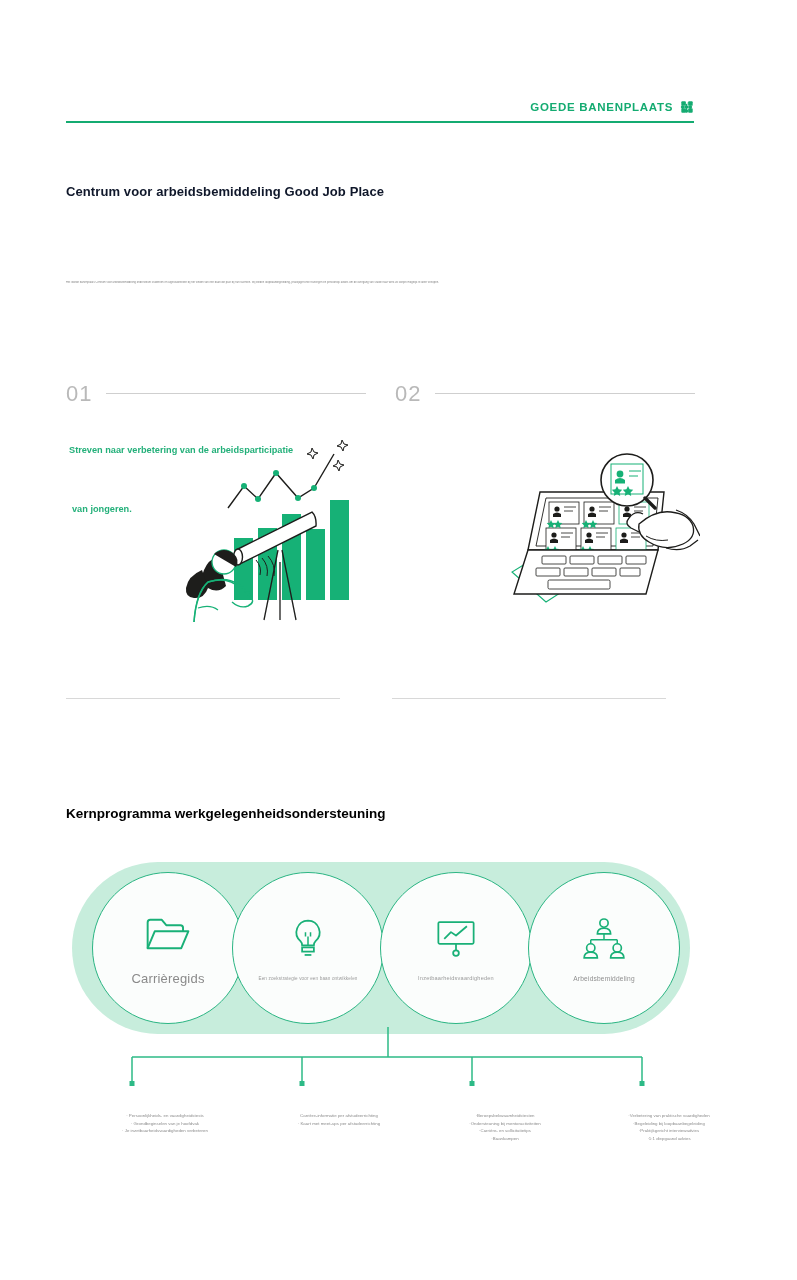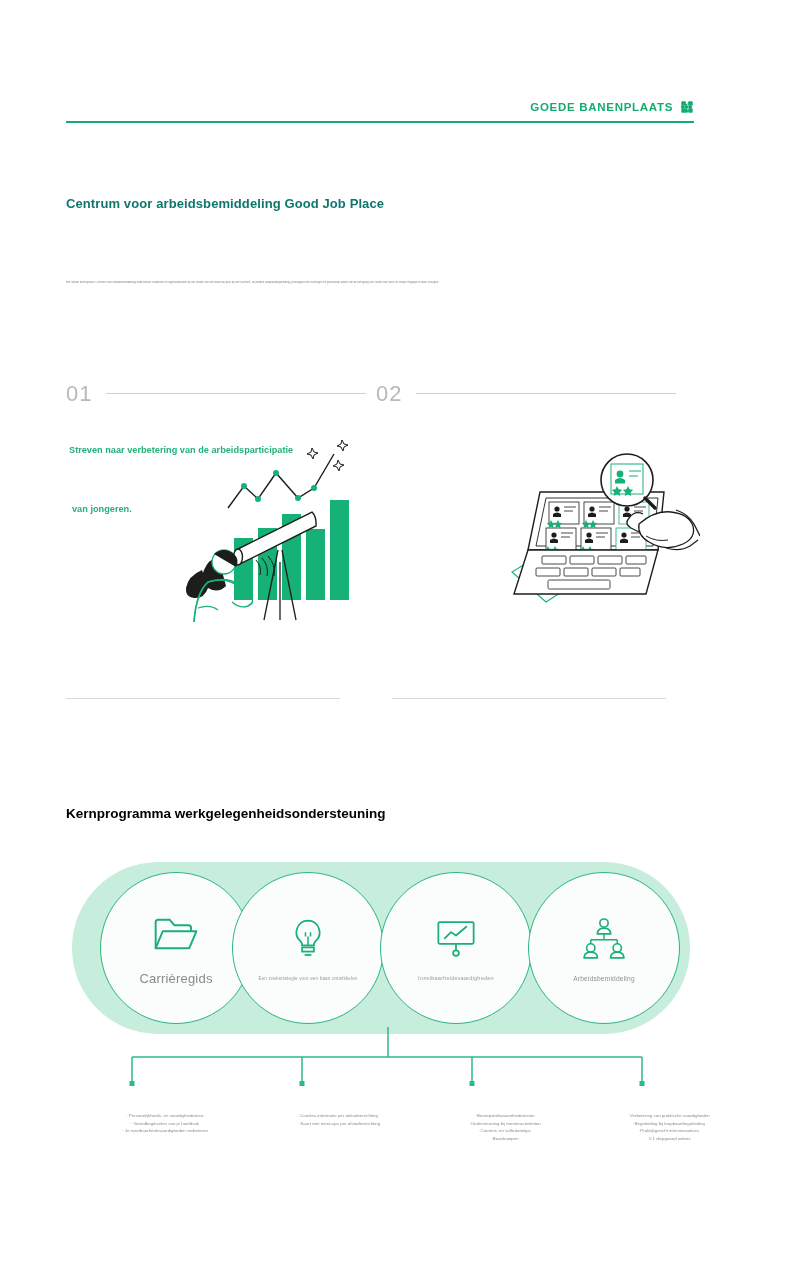--- a/index.html
+++ b/index.html
@@ -21,37 +21,37 @@
   }
   .brand-wrap { display:flex; align-items:center; gap:7px; }
   .brand-text {
     font-size: 11.5px; font-weight: bold; letter-spacing: 0.7px;
     color: #14ab71;
   }
   .clover { width: 14px; height: 14px; display:block; }
 
   
   .doc-title {
-    position: absolute; left: 66px; top: 196px;
-    font-size: 13px; font-weight: bold; color: #0f766e;
+    position: absolute; left: 66px; top: 184px;
+    font-size: 13px; font-weight: bold; color: #0f172a;
     letter-spacing: 0.1px;
   }
 
   
   .micro-para {
     position: absolute; left: 66px; top: 281px; width: 462px;
     font-size: 2.6px; line-height: 1.5; color: #7d7d7d;
     letter-spacing: 0.05px;
     white-space: nowrap; overflow: hidden;
   }
 
   
   .sec { position: absolute; top: 355px; }
   .sec-01 { left: 66px; width: 300px; }
-  .sec-02 { left: 376px; width: 300px; }
+  .sec-02 { left: 395px; width: 300px; }
   .sec-head { display: flex; align-items: center; gap: 14px; margin-top: 28px; }
   .sec-num {
     font-size: 22px; color: #b9b9b9; font-weight: normal;
     letter-spacing: 1px; line-height: 1;
   }
   .sec-rule { flex: 1; height: 1px; background: #cfcfcf; margin-bottom: 2px;}
   .sec-body {
     margin-top: 38px; padding-left: 3px;
     font-size: 9.2px; font-weight: bold; line-height: 1.55; color: #24b07a;
   }
@@ -82,21 +82,21 @@
     width: 596px; height: 152px;
   }
   .circ {
     position: absolute; top: 0; width: 152px; height: 152px;
     border-radius: 50%;
     background: #fbfdfc;
     border: 1.2px solid #2bb583;
     display: flex; flex-direction: column;
     align-items: center; justify-content: center;
   }
-  .c1 { left: 16px; }
+  .c1 { left: 8px; }
   .c2 { left: 148px; }
   .c3 { left: 296px; }
   .c4 { left: 444px; }
   .circ .ic { height: 46px; display:flex; align-items:center; justify-content:center; margin-bottom: 14px;}
   .circ-label-lg { font-size: 13px; color: #8a8a8a; letter-spacing: .2px; }
   .circ-label-sm { font-size: 4.6px; color: #9b9b9b; letter-spacing: .15px; text-align:center; }
   .circ-label-md { font-size: 5.6px; color: #9b9b9b; letter-spacing: .2px; text-align:center; }
   .circ-label-md2 { font-size: 6.6px; color: #8f8f8f; letter-spacing: .2px; text-align:center; }
 
   

